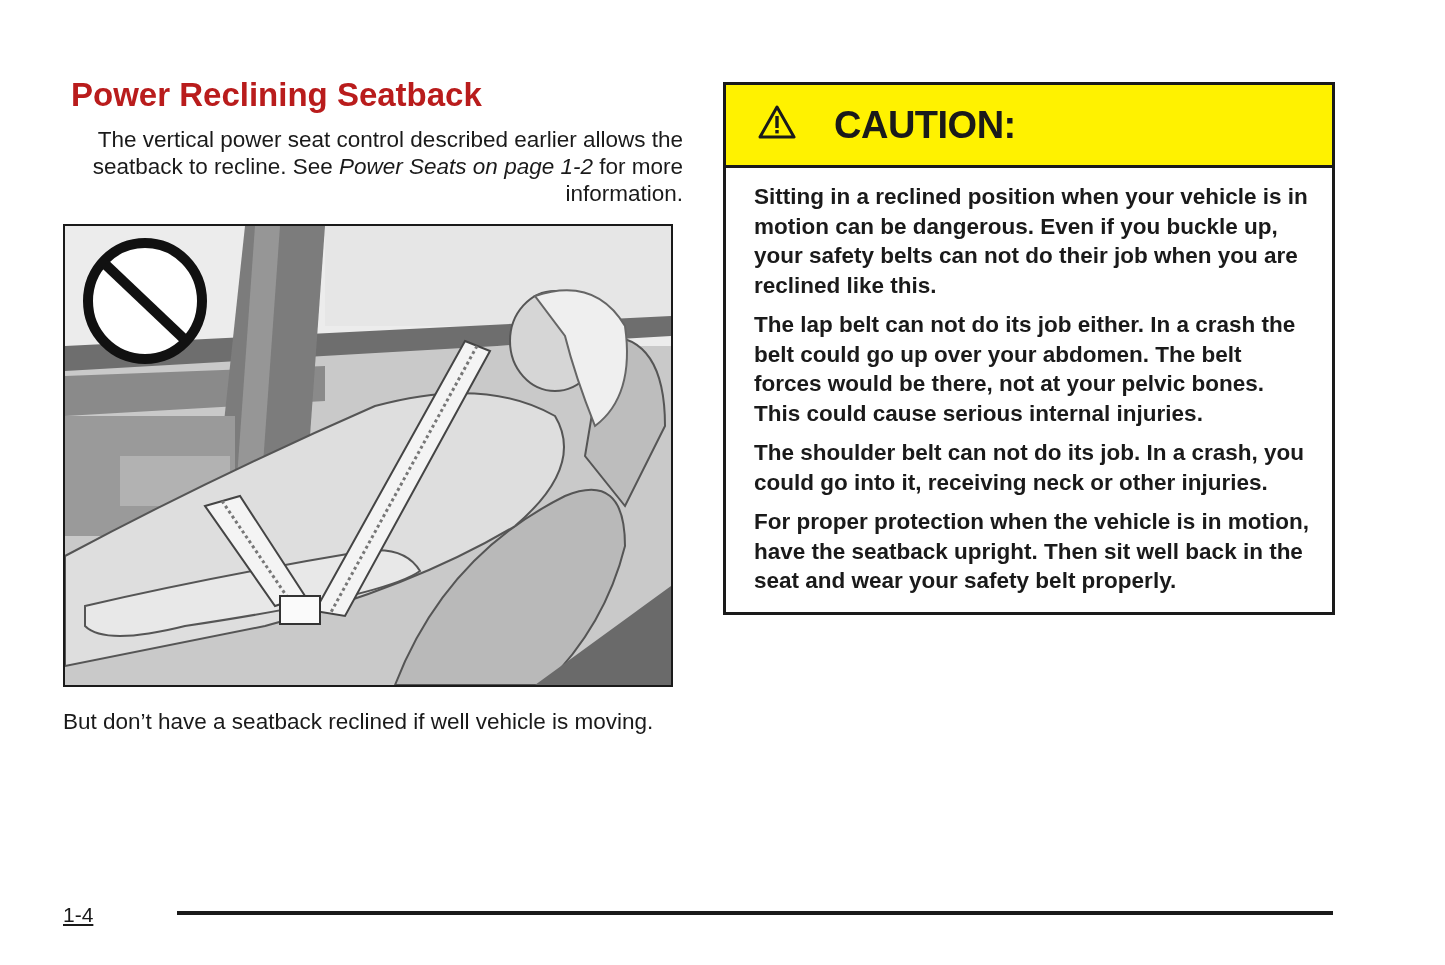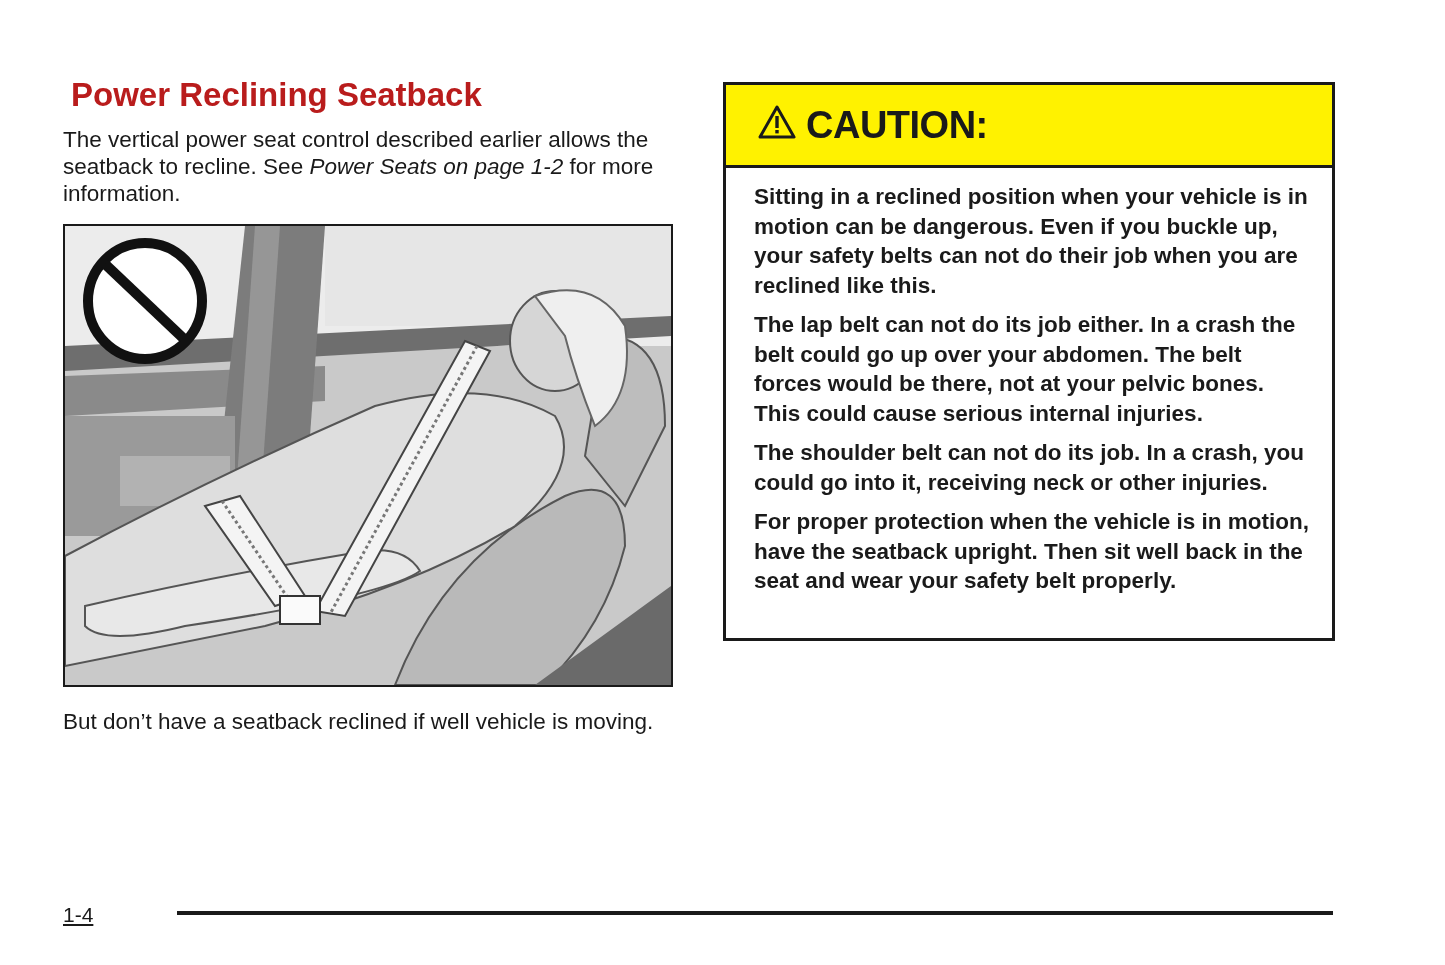--- a/index.html
+++ b/index.html
@@ -1,34 +1,34 @@
 <!DOCTYPE html>
 <html><head>
 <meta charset="utf-8">
 <style>
   html, body { margin: 0; padding: 0; background: #ffffff; }
   body { width: 1445px; height: 965px; position: relative; overflow: hidden;
          font-family: "Liberation Sans", sans-serif; color: #1a1a1a; }
   .heading { position: absolute; left: 63px; top: 68px; margin: 8px;
              font-size: 33px; font-weight: bold; letter-spacing: 0; color: #b91c1c; }
   .intro { position: absolute; left: 63px; top: 126px; width: 620px; margin: 0;
-           font-size: 22.5px; line-height: 27px; }
+           font-size: 22.5px; line-height: 27px; text-align: right; }
   .intro em { font-style: italic; }
   .figure { position: absolute; left: 63px; top: 224px; width: 606px; height: 459px;
             border: 2px solid #1a1a1a; overflow: hidden; background: #cfcfcf; }
   .figure svg { display: block; width: 100%; height: 100%; }
   .after { position: absolute; left: 63px; top: 708px; width: 620px; margin: 0;
            font-size: 22.5px; line-height: 27px; }
   .caution { position: absolute; left: 723px; top: 82px; width: 606px;
              border: 3px solid #1a1a1a; background: #ffffff; }
   .caution-head { background: #fff200; height: 80px; border-bottom: 3px solid #1a1a1a;
-                  display: flex; align-items: center; padding-left: 32px; }
+                  display: flex; align-items: center; padding-left: 32px; gap: 28px; }
   .caution-icon { width: 38px; height: 34px; margin-right: 10px; margin-top: -6px; }
   .caution-title { font-size: 38px; font-weight: bold; letter-spacing: -0.5px; color: #1a1a1a; }
-  .caution-body { padding: 14px 20px 34px 28px; }
+  .caution-body { padding: 14px 20px 8px 28px; }
   .caution-body p { margin: 0 0 10px 0; font-size: 22.5px; line-height: 29.5px;
                     font-weight: bold; color: #1a1a1a; }
   .caution-body p:last-child { margin-bottom: 8px; }
   .page-num { position: absolute; left: 63px; top: 903px; font-size: 21px; text-decoration: underline; }
   .rule { position: absolute; left: 177px; top: 911px; width: 1156px; height: 4px;
           background: #1a1a1a; }
 </style>
 </head>
 <body>
 

